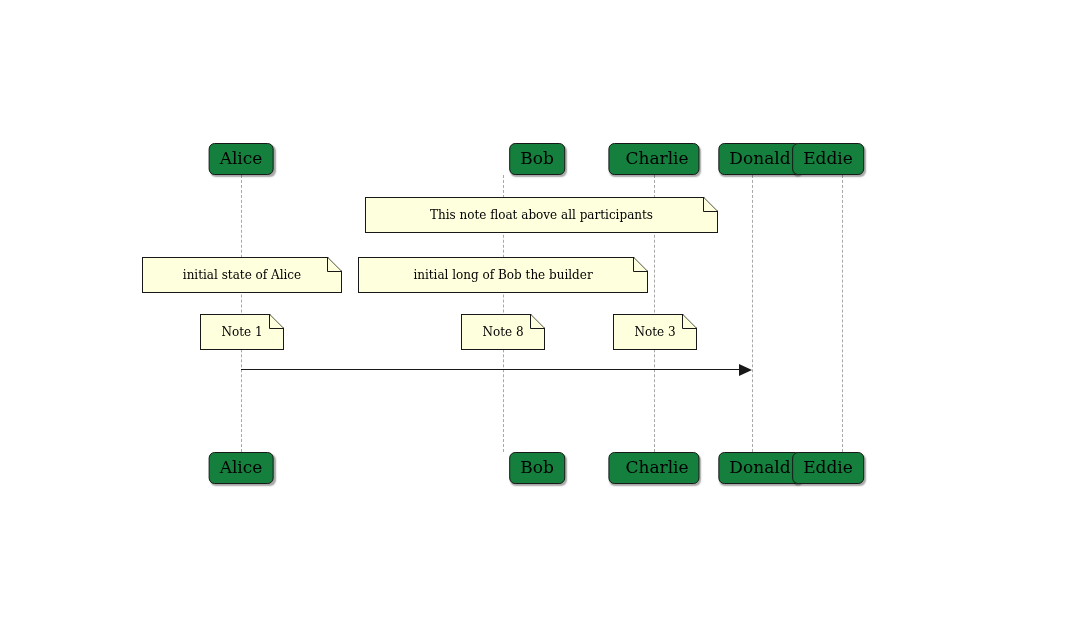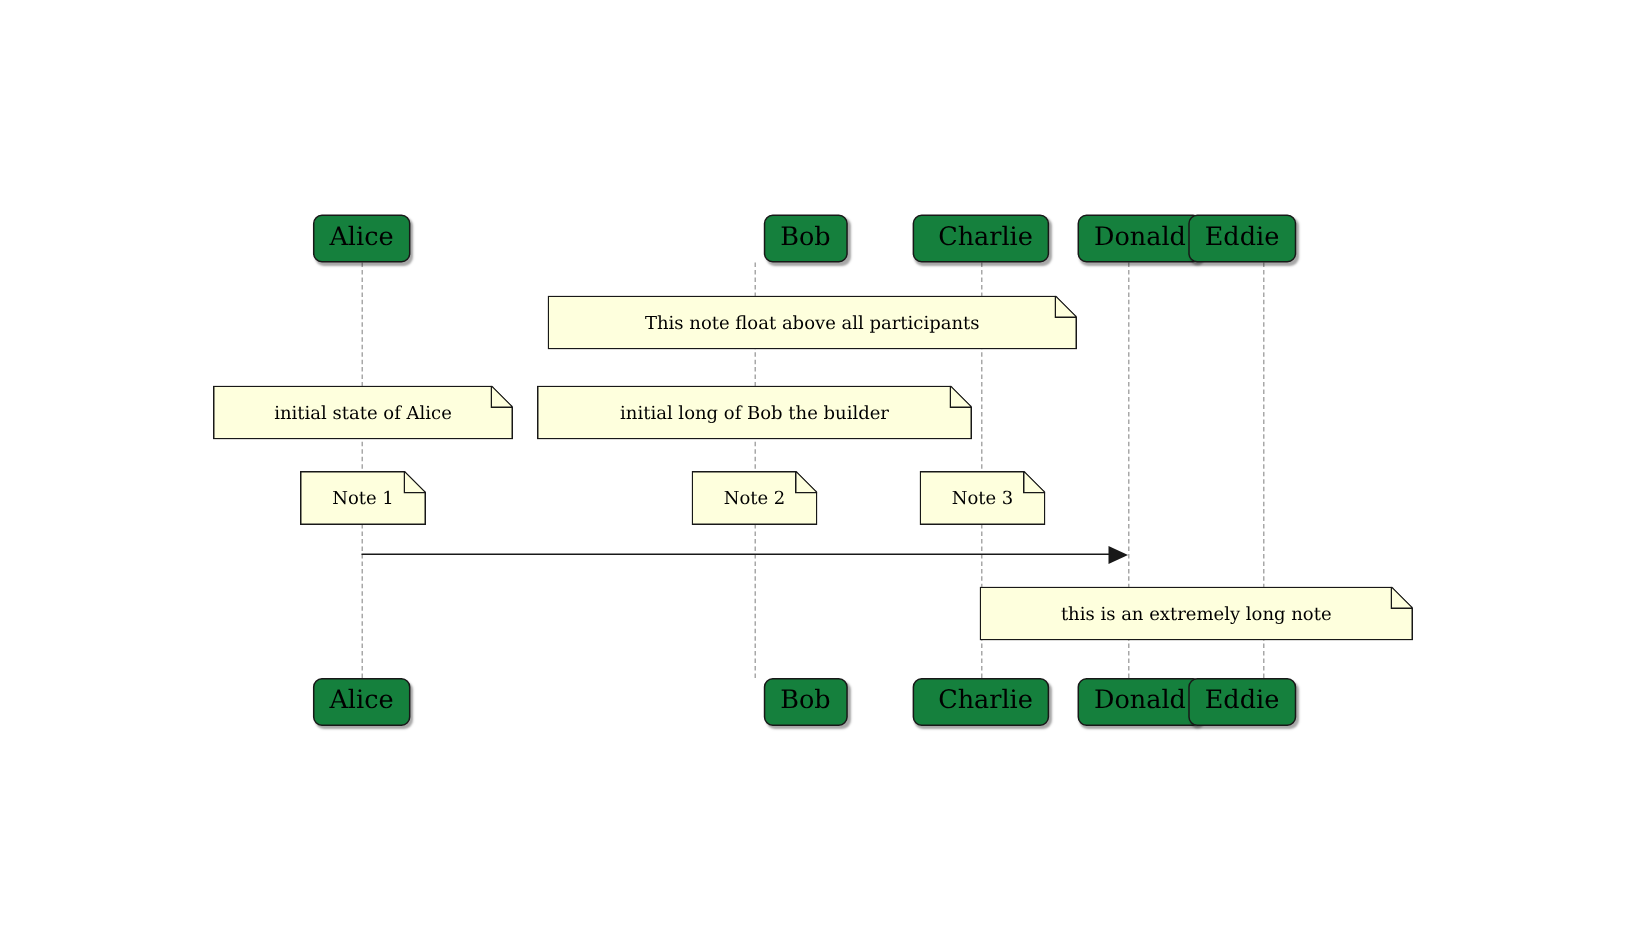--- a/index.html
+++ b/index.html
@@ -139,39 +139,33 @@
   </div>
 
   <div class="note n-1">
     <span class="note-text">Note 1</span>
     <svg class="fold" viewBox="0 0 15 15">
       <path d="M0.5,0 L0.5,14.5 L15,14.5 Z" fill="#FEFFDD" stroke="#181818" stroke-width="1"></path>
     </svg>
   </div>
 
   <div class="note n-2">
-    <span class="note-text">Note 2</span>
+    <span class="note-text">Note 8</span>
     <svg class="fold" viewBox="0 0 15 15">
       <path d="M0.5,0 L0.5,14.5 L15,14.5 Z" fill="#FEFFDD" stroke="#181818" stroke-width="1"></path>
     </svg>
   </div>
 
   <div class="note n-3">
     <span class="note-text">Note 3</span>
     <svg class="fold" viewBox="0 0 15 15">
       <path d="M0.5,0 L0.5,14.5 L15,14.5 Z" fill="#FEFFDD" stroke="#181818" stroke-width="1"></path>
     </svg>
   </div>
 
-  <div class="note n-long">
-    <span class="note-text">this is an extremely long note</span>
-    <svg class="fold" viewBox="0 0 15 15">
-      <path d="M0.5,0 L0.5,14.5 L15,14.5 Z" fill="#FEFFDD" stroke="#181818" stroke-width="1"></path>
-    </svg>
-  </div>
 
   <div class="pbox row-top p-alice">Alice</div>
   <div class="pbox row-top p-bob">Bob</div>
   <div class="pbox row-top p-charlie">Charlie</div>
   <div class="pbox row-top p-donald">Donald</div>
   <div class="pbox row-top p-eddie">Eddie</div>
 
   <div class="pbox row-bottom p-alice">Alice</div>
   <div class="pbox row-bottom p-bob">Bob</div>
   <div class="pbox row-bottom p-charlie">Charlie</div>

